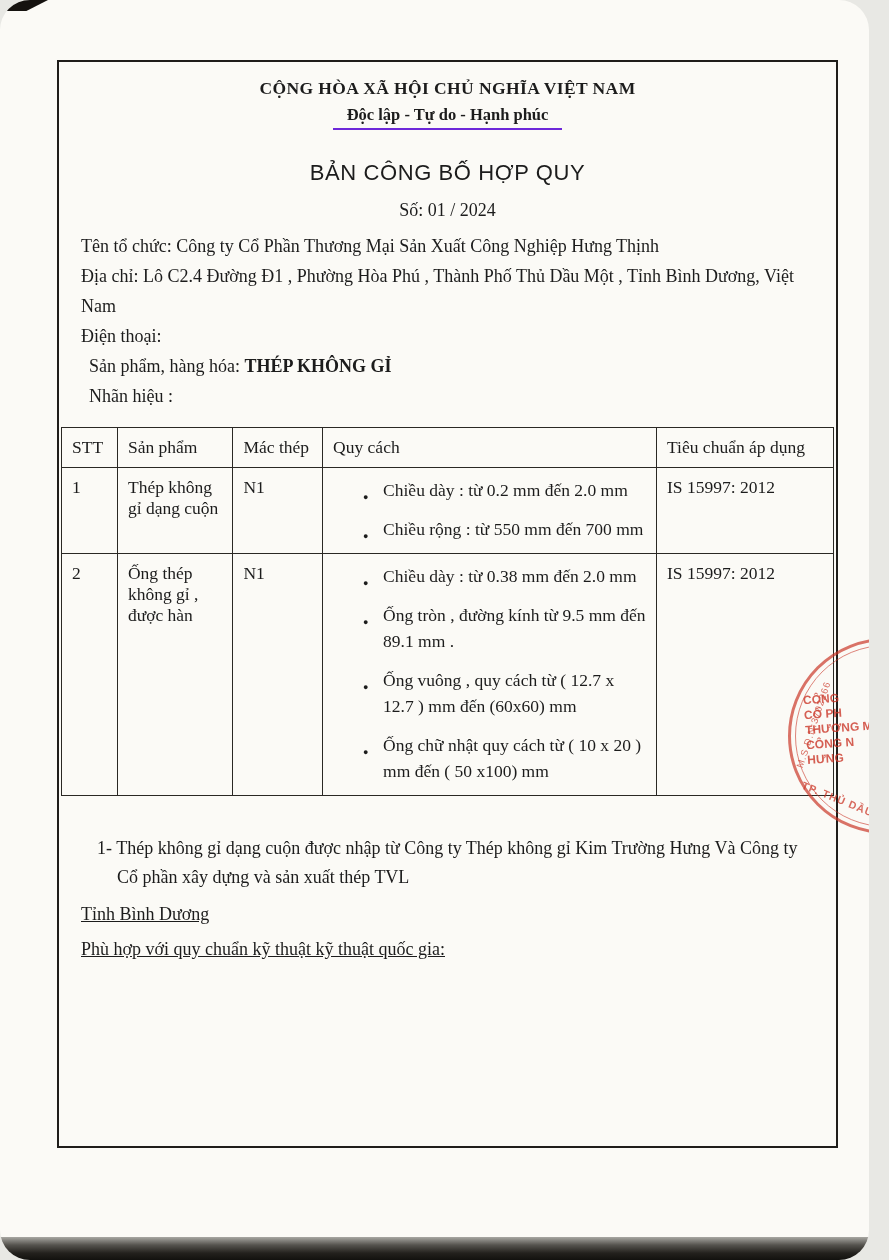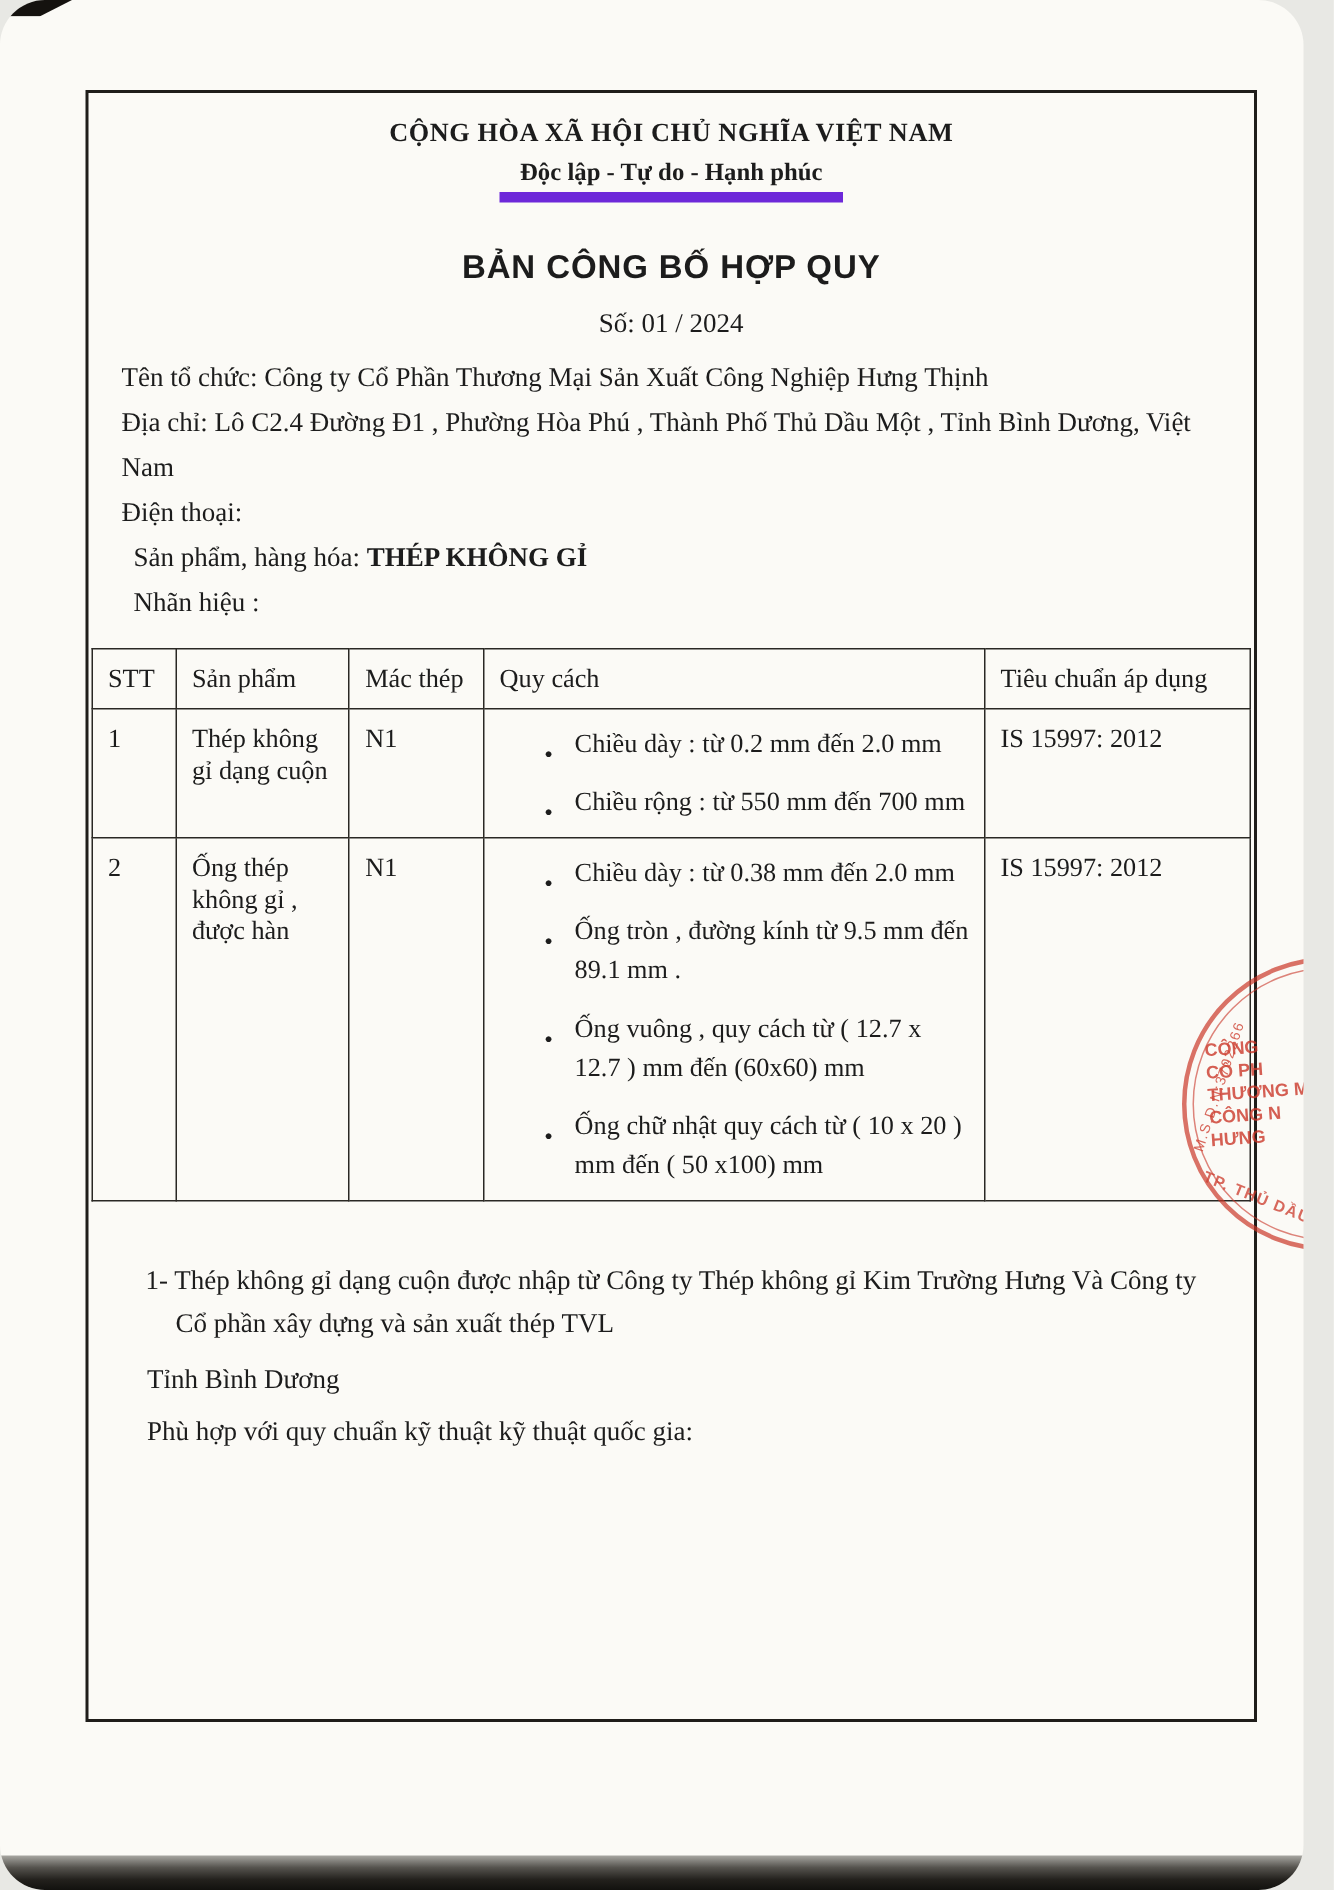--- a/index.html
+++ b/index.html
@@ -25,24 +25,24 @@
     position:absolute;left:57px;top:60px;width:781px;height:1088px;
     border:2px solid #1f1d1a;
     box-sizing:border-box;
     padding:16px 0 0 0;
   }
   .center{text-align:center;}
   .nation{font-weight:bold;font-size:17.5px;letter-spacing:.4px;}
   .motto-wrap{margin-top:6px;}
   .motto{
     display:inline-block;font-weight:bold;font-size:16.5px;
-    padding:0 14px 3px 14px;border-bottom:7px solid #6d28d9;
+    padding:0 14px 3px 14px;border-bottom:2px solid #6d28d9;
   }
   .title{
-    margin-top:30px;font-weight:bold;font-size:22px;letter-spacing:.6px;
+    margin-top:30px;font-weight:normal;font-size:22px;letter-spacing:.6px;
     font-family:"Liberation Sans","DejaVu Sans",sans-serif;
   }
   .doc-number{margin-top:14px;font-size:18px;}
   .para{font-size:18px;line-height:30px;padding:0 22px;margin:0;}
   .para.first{margin-top:10px;}
   .para.indent-sm{padding-left:30px;}
   .bold{font-weight:bold;}
   table.spec{
     border-collapse:collapse;
     width:calc(100% - 4px);
@@ -58,21 +58,21 @@
   table.spec th{font-weight:normal;vertical-align:middle;}
   td.c,th.c{text-align:center;}
   ul.specs{list-style:none;margin:0;padding:0 0 0 30px;}
   ul.specs li{position:relative;padding-left:20px;margin-bottom:13px;line-height:26px;}
   ul.specs li:last-child{margin-bottom:2px;}
   ul.specs li::before{
     content:"●";position:absolute;left:0;top:7px;font-size:9px;color:#1c1c1c;
   }
   .notes{margin-top:38px;}
   .note{font-size:18px;line-height:29px;padding:0 22px 0 58px;text-indent:-20px;margin:0 0 8px 0;}
-  .note-plain{font-size:18px;line-height:29px;padding:0 39px;margin:6px 0 0 0;}
+  .note-plain{font-size:18px;line-height:29px;padding:0 22px;margin:6px 0 0 0;text-decoration:underline;}
   .note-final{
     font-size:18px;line-height:30px;margin:4px 0 0 0;
     padding:0 10px 0 8px;text-align:justify;text-indent:28px;
   }
   
   .stamp{
     position:absolute;left:788px;top:638px;width:196px;height:196px;
     border-radius:50%;
     border:3px solid rgba(202,52,38,.75);
     box-sizing:border-box;

